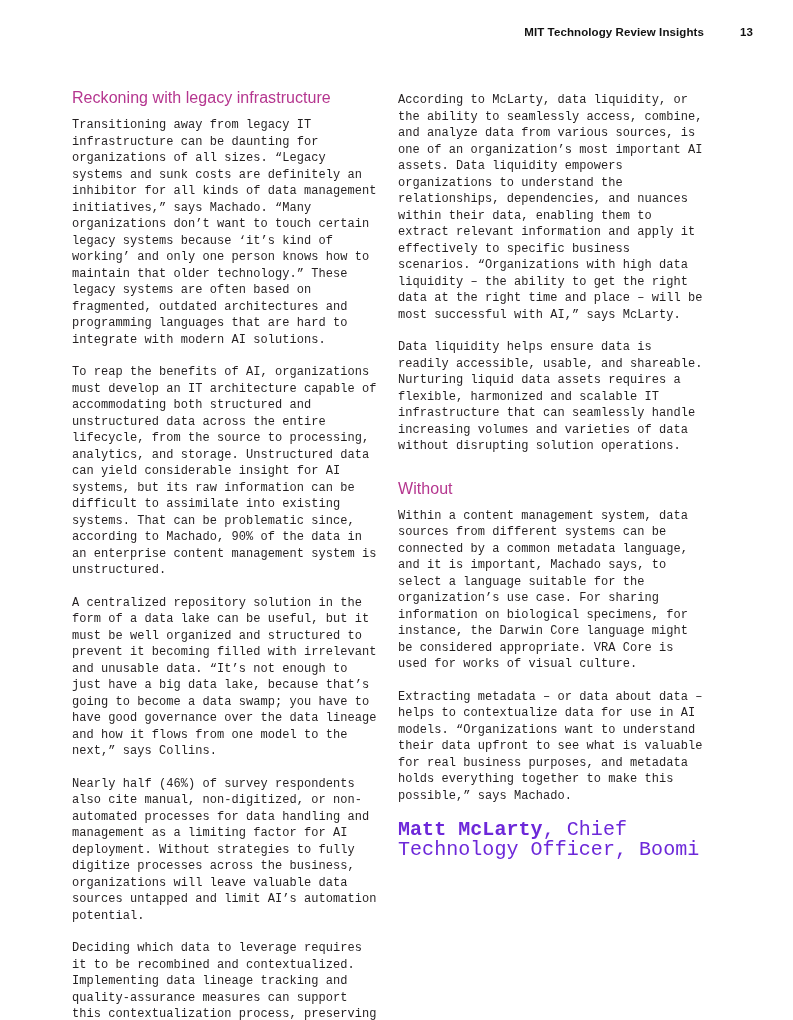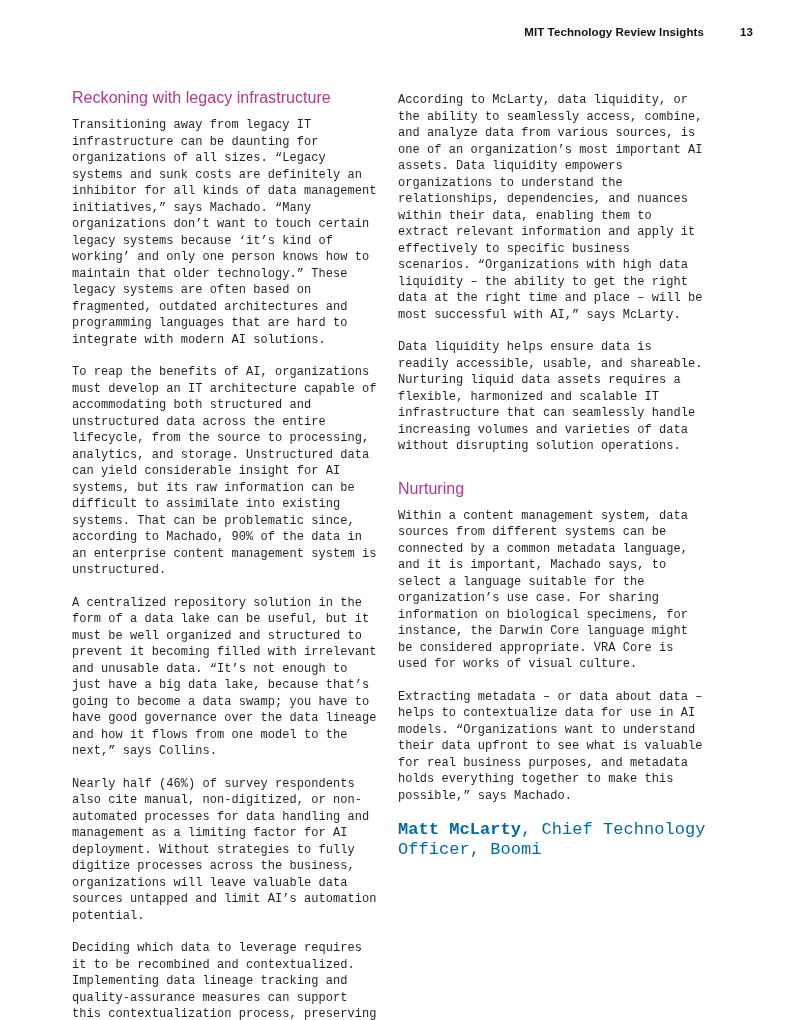--- a/index.html
+++ b/index.html
@@ -59,23 +59,23 @@
   }
   .pull-quote {
     font-size: 25.5px;
     line-height: 33px;
     color: var(--quote, #f2695c);
     margin: 26px 0 0 0;
     letter-spacing: -0.3px;
   }
   .attribution {
     margin: 24px 0 0 0;
-    font-size: 17px;
+    font-size: 20px;
     line-height: 20px;
-    color: #0369a1;
+    color: #6d28d9;
   }
   .attribution .name {
     font-weight: bold;
   }
 </style>
 </head>
 <body>
 
 <div class="page">
 
@@ -91,21 +91,21 @@
       <p>Transitioning away from legacy IT infrastructure can be daunting for organizations of all sizes. “Legacy systems and sunk costs are definitely an inhibitor for all kinds of data management initiatives,” says Machado. “Many organizations don’t want to touch certain legacy systems because ‘it’s kind of working’ and only one person knows how to maintain that older technology.” These legacy systems are often based on fragmented, outdated architectures and programming languages that are hard to integrate with modern AI solutions.</p>
       <p>To reap the benefits of AI, organizations must develop an IT architecture capable of accommodating both structured and unstructured data across the entire lifecycle, from the source to processing, analytics, and storage. Unstructured data can yield considerable insight for AI systems, but its raw information can be difficult to assimilate into existing systems. That can be problematic since, according to Machado, 90% of the data in an enterprise content management system is unstructured.</p>
       <p>A centralized repository solution in the form of a data lake can be useful, but it must be well organized and structured to prevent it becoming filled with irrelevant and unusable data. “It’s not enough to just have a big data lake, because that’s going to become a data swamp; you have to have good governance over the data lineage and how it flows from one model to the next,” says Collins.</p>
       <p>Nearly half (46%) of survey respondents also cite manual, non-digitized, or non-automated processes for data handling and management as a limiting factor for AI deployment. Without strategies to fully digitize processes across the business, organizations will leave valuable data sources untapped and limit AI’s automation potential.</p>
       <p>Deciding which data to leverage requires it to be recombined and contextualized. Implementing data lineage tracking and quality-assurance measures can support this contextualization process, preserving the integrity of data as it undergoes processing and analysis.</p>
     </div>
 
     <div class="col">
       <p>According to McLarty, data liquidity, or the ability to seamlessly access, combine, and analyze data from various sources, is one of an organization’s most important AI assets. Data liquidity empowers organizations to understand the relationships, dependencies, and nuances within their data, enabling them to extract relevant information and apply it effectively to specific business scenarios. “Organizations with high data liquidity – the ability to get the right data at the right time and place – will be most successful with AI,” says McLarty.</p>
       <p>Data liquidity helps ensure data is readily accessible, usable, and shareable. Nurturing liquid data assets requires a flexible, harmonized and scalable IT infrastructure that can seamlessly handle increasing volumes and varieties of data without disrupting solution operations.</p>
-      <h2 class="section-heading spaced">Nurturing</h2>
+      <h2 class="section-heading spaced">Without</h2>
       <p>Within a content management system, data sources from different systems can be connected by a common metadata language, and it is important, Machado says, to select a language suitable for the organization’s use case. For sharing information on biological specimens, for instance, the Darwin Core language might be considered appropriate. VRA Core is used for works of visual culture.</p>
       <p>Extracting metadata – or data about data – helps to contextualize data for use in AI models. “Organizations want to understand their data upfront to see what is valuable for real business purposes, and metadata holds everything together to make this possible,” says Machado.</p>
       <p class="attribution"><span class="name">Matt McLarty</span><span>, Chief Technology Officer, Boomi</span></p>
     </div>
 
   </div>
 
 </div>
 
 </body></html>

